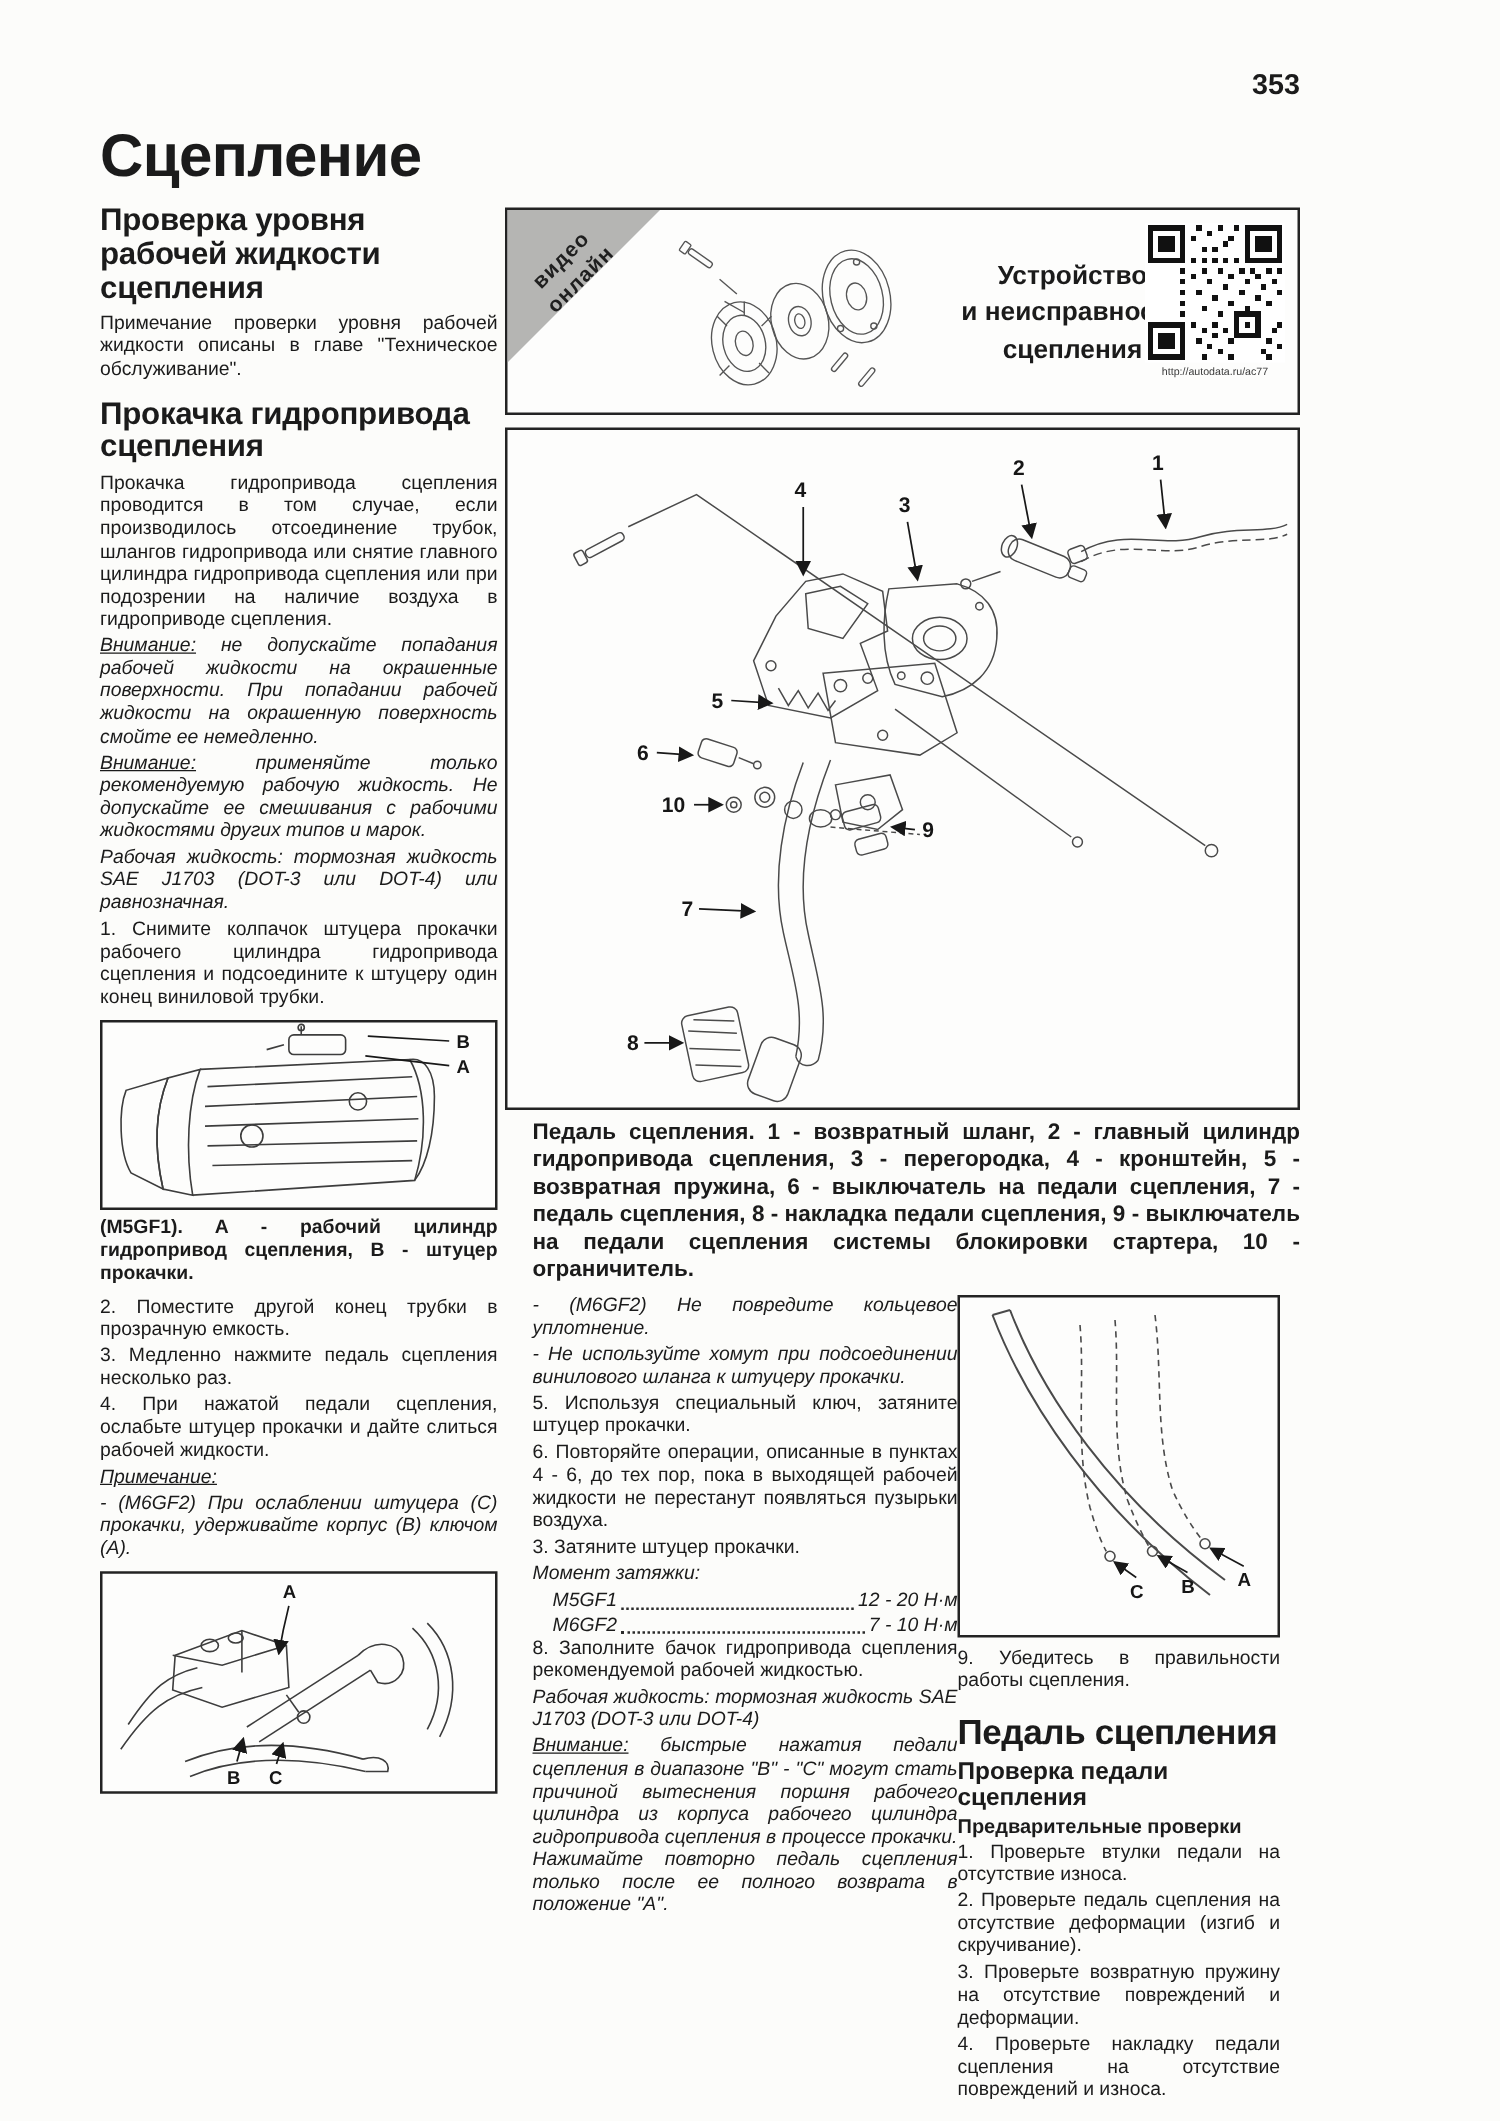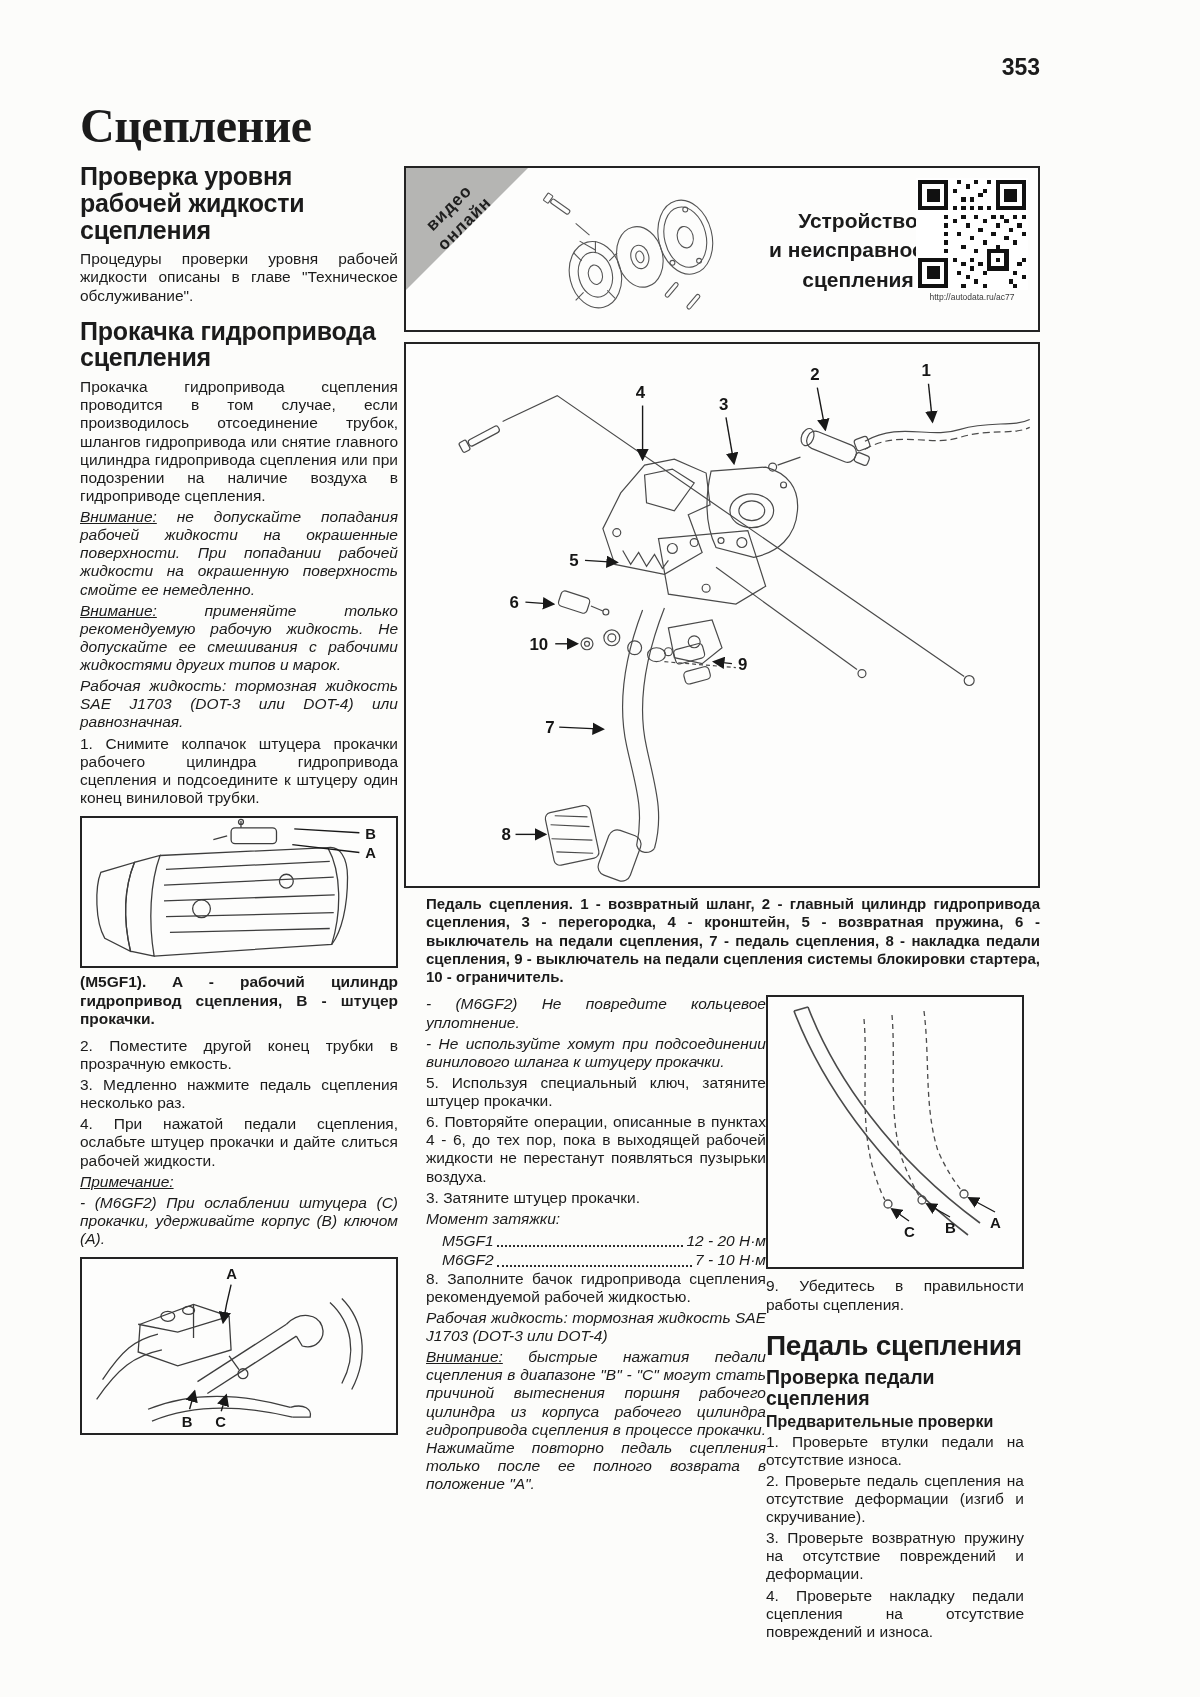--- a/index.html
+++ b/index.html
@@ -9,21 +9,21 @@
     background:#e9e9e7;
     font-family:"Liberation Sans", sans-serif;
     color:#1b1b1b;
   }
   .page { position:absolute; inset:0; background:#fcfcfa; overflow:hidden; }
 
   .page-num { position:absolute; top:54px; left:988px; width:52px; text-align:right;
               font-size:23px; font-weight:bold; }
 
   .doc-title { position:absolute; left:80px; top:98px; font-size:48px; font-weight:bold;
-               letter-spacing:-0.5px;font-family:Liberation Serif, serif; }
+               letter-spacing:-0.5px; }
 
   
   .col-left  { position:absolute; left:80px;  top:163px; width:318px; }
   .right-area{ position:absolute; left:404px; top:166px; width:636px; }
 
   .h2 { font-size:25px; font-weight:bold; line-height:1.07; margin:13px 0 7px; letter-spacing:-0.2px; }
   .h2.first { margin-top:0; }
   .blk { font-size:15.5px; line-height:1.17; text-align:justify; margin-bottom:3px; }
   .it  { font-style:italic; }
   .ul  { text-decoration:underline; }
@@ -47,21 +47,21 @@
   .banner-art { position:absolute; left:118px; top:4px; width:208px; height:156px; }
   .banner-title { position:absolute; left:330px; top:38px; width:244px; text-align:center;
                   font-size:21px; font-weight:bold; line-height:1.4; }
   .banner-title span { display:block; }
   .qr-wrap { position:absolute; right:8px; top:10px; width:116px; text-align:center; }
   .qr-wrap svg { width:112px; height:112px; display:block; margin:0 auto; }
   .qr-url { font-size:8.5px; color:#3a3a3a; margin-top:2px; white-space:nowrap; }
 
   
   .mainfig { margin-top:10px; height:546px; }
-  .main-caption { margin-top:7px; padding-left:22px; font-weight:bold; font-size:15px;
+  .main-caption { margin-top:7px; padding-left:22px; font-weight:bold; font-size:18px;
                   line-height:1.22; text-align:justify; }
 
   .two-col { display:flex; margin-top:9px; padding-left:22px; gap:0; }
   .col-mid   { width:340px; }
   .col-right { width:258px; }
 
   .torque { font-style:italic; padding-left:16px; }
   .torque-row { display:flex; align-items:flex-end; font-size:15.5px; line-height:1.25; }
   .torque-row .leader { flex:1; border-bottom:2px dotted #2b2b2b; margin:0 3px 3px; }
   .torque-row .val { white-space:nowrap; }
@@ -77,21 +77,21 @@
 </head>
 <body>
 
 <div class="page">
 
   <div class="page-num">353</div>
   <h1 class="doc-title">Сцепление</h1>
 
   <div class="col-left">
     <div class="h2 first">Проверка уровня рабочей жидкости сцепления</div>
-    <p class="blk">Процедуры проверки уровня рабочей жидкости описаны в главе "Техническое обслуживание".</p>
+    <p class="blk">Примечание проверки уровня рабочей жидкости описаны в главе "Техническое обслуживание".</p>
 
     <div class="h2">Прокачка гидропривода сцепления</div>
 
     <p class="blk">Прокачка гидропривода сцепления проводится в том случае, если производилось отсоединение трубок, шлангов гидропривода или снятие главного цилиндра гидропривода сцепления или при подозрении на наличие воздуха в гидроприводе сцепления.</p>
 
     <p class="blk it"><span class="ul">Внимание:</span><span> не допускайте попадания рабочей жидкости на окрашенные поверхности. При попадании рабочей жидкости на окрашенную поверхность смойте ее немедленно.</span></p>
 
     <p class="blk it"><span class="ul">Внимание:</span><span> применяйте только рекомендуемую рабочую жидкость. Не допускайте ее смешивания с рабочими жидкостями других типов и марок.</span></p>
 
     <p class="blk it">Рабочая жидкость: тормозная жидкость SAE J1703 (DOT-3 или DOT-4) или равнозначная.</p>

